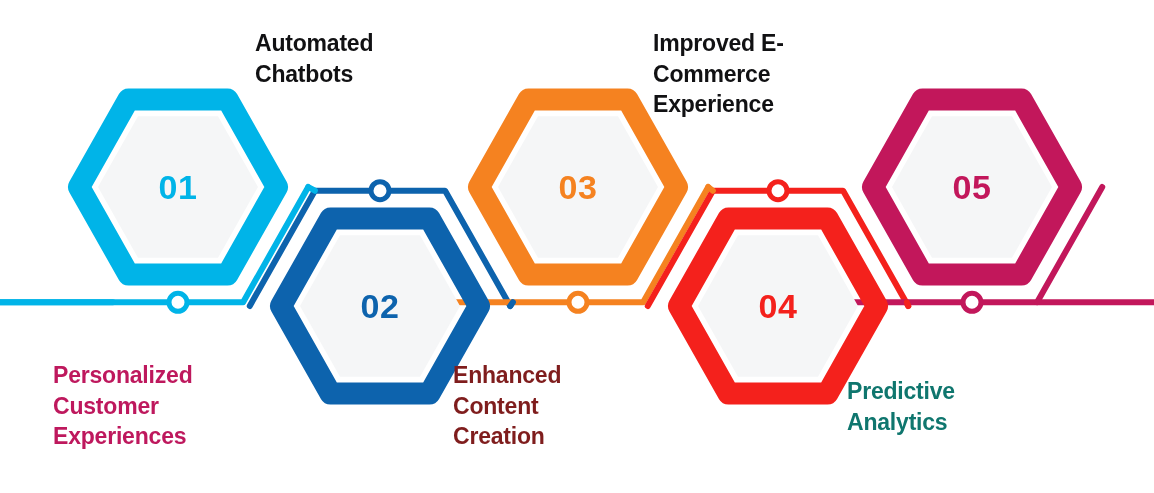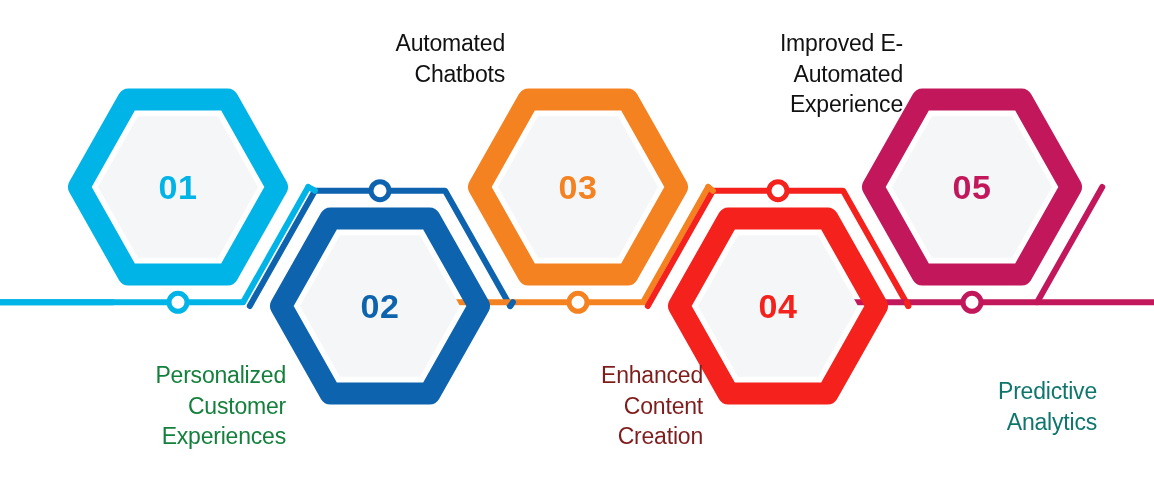--- a/index.html
+++ b/index.html
@@ -29,25 +29,25 @@
   }
   .step-number {
     font-family: "Liberation Sans", sans-serif;
     font-weight: 700;
     font-size: 34px;
     letter-spacing: 0.5px;
   }
   .caption {
     position: absolute;
     font-family: "Liberation Sans", sans-serif;
-    font-weight: 400;
+    font-weight: 700;
     font-size: 23px;
     line-height: 1.33;
     color: #111113;
-    text-align: right;
+    text-align: left;
     letter-spacing: -0.2px;
     white-space: pre-line;
     pointer-events: none;
   }
   .caption.above { }
   .caption.below { }
 </style>
 </head>
 <body>
 
@@ -95,27 +95,27 @@
       </g>
     <g id="layer-markers">
         <circle cx="178" cy="302.2624" r="9" fill="#ffffff" stroke="#00B4E8" stroke-width="5"></circle>
         <circle cx="380" cy="190.7376" r="9" fill="#ffffff" stroke="#0D63AD" stroke-width="5"></circle>
         <circle cx="578" cy="302.2624" r="9" fill="#ffffff" stroke="#F58220" stroke-width="5"></circle>
         <circle cx="778" cy="190.7376" r="9" fill="#ffffff" stroke="#F4211C" stroke-width="5"></circle>
         <circle cx="972" cy="302.2624" r="9" fill="#ffffff" stroke="#C2175B" stroke-width="5"></circle>
       </g>
   </svg>
   <div id="caption-layer">
-      <div class="caption below" style="width: 250px; left: 36px; top: 360px; color: #15803d;">Personalized
+      <div class="caption below" style="width: 250px; left: 53px; top: 360px; color: #be185d;">Personalized
 Customer
 Experiences</div>
       <div class="caption above" style="width: 250px; left: 255px; top: 28px; color: rgb(17, 17, 19);">Automated
 Chatbots</div>
       <div class="caption below" style="width: 250px; left: 453px; top: 360px; color: #7f1d1d;">Enhanced
 Content
 Creation</div>
       <div class="caption above" style="width: 250px; left: 653px; top: 28px; color: rgb(17, 17, 19);">Improved E-
-Automated
+Commerce
 Experience</div>
       <div class="caption below" style="width: 250px; left: 847px; top: 376px; color: #0f766e;">Predictive
 Analytics</div>
     </div>
 </div>
 
 </body></html>

